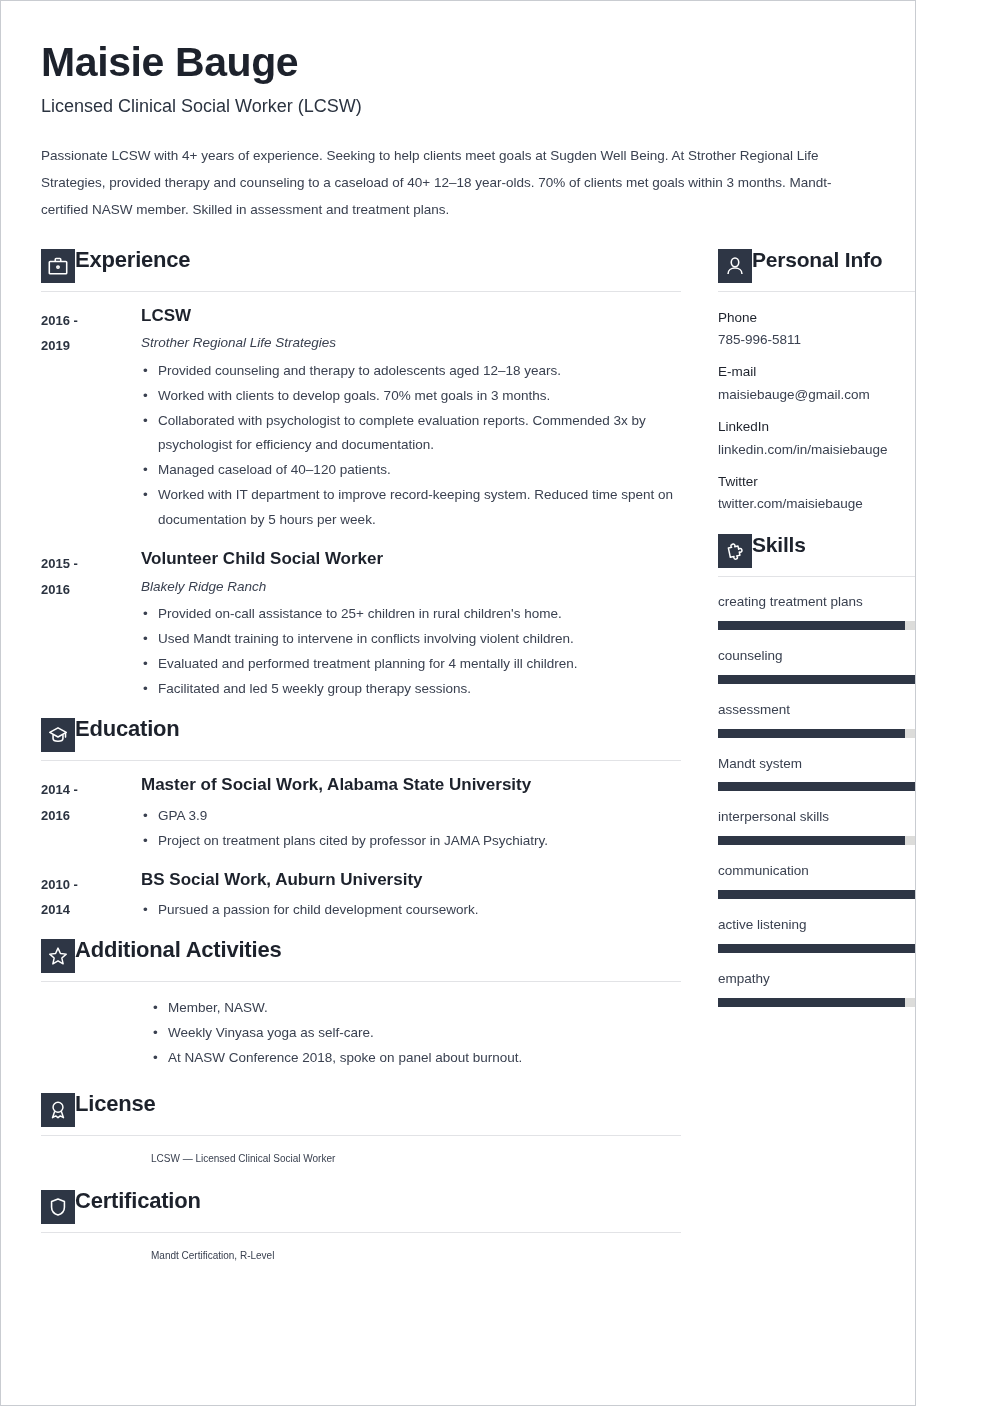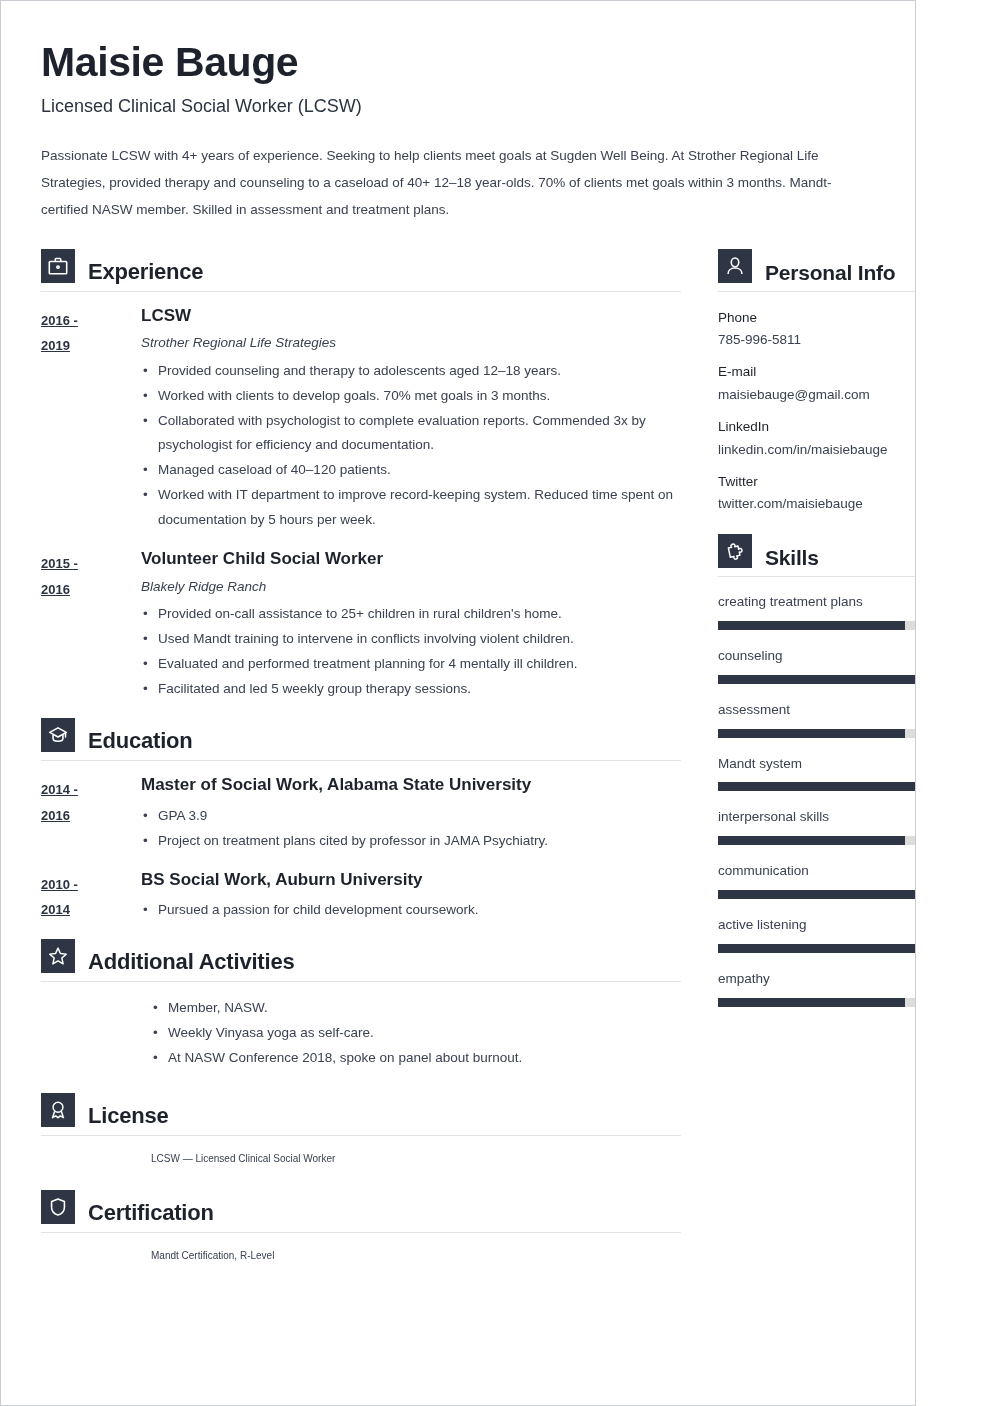--- a/index.html
+++ b/index.html
@@ -54,22 +54,21 @@
     align-items: flex-start;
   }
   .col-left { width: 640px; flex: 0 0 640px; }
   .col-spacer { flex: 0 0 37px; }
   .col-right { width: 240px; flex: 0 0 240px; }
 
   
   .section { margin-bottom: 2px; }
   .sec-head {
     display: flex;
-    align-items: flex-end;
-    gap: 13px;
+    align-items: flex-start;
     padding-bottom: 8px;
   }
   .sec-icon {
     width: 34px; height: 34px;
     background: #2e3645;
     display: flex; align-items: center; justify-content: center;
     flex: 0 0 34px;
   }
   .sec-icon svg { display: block; }
   .sec-title {
@@ -93,21 +92,20 @@
     margin-bottom: 16px;
   }
   .entry-dates {
     width: 100px;
     flex: 0 0 100px;
     font-size: 13px;
     font-weight: bold;
     color: #2b3340;
     line-height: 1.95;
     padding-top: 2px;
-    text-decoration: underline;
   }
   .entry-body { flex: 1 1 auto; }
   .entry-title {
     font-size: 17px;
     font-weight: bold;
     color: #1d222c;
     margin: 0 0 8px 0;
     line-height: 1.2;
   }
   .entry-org {

